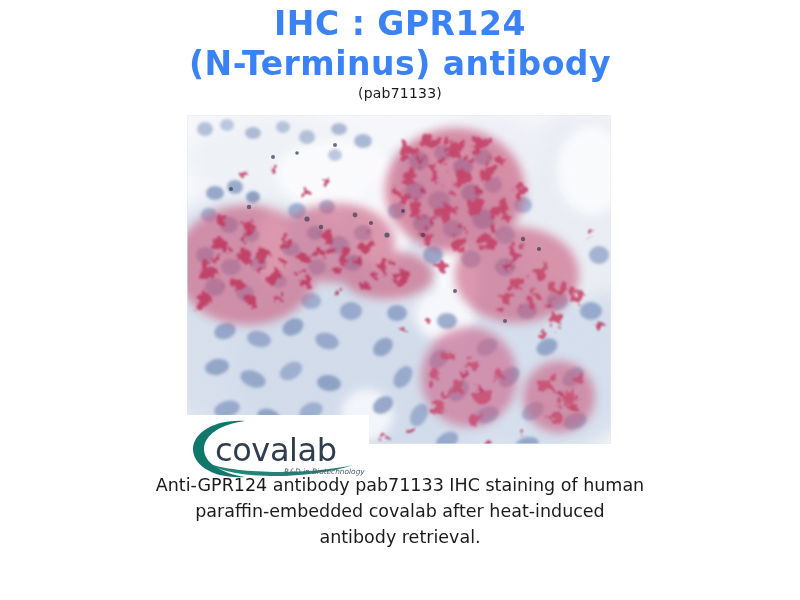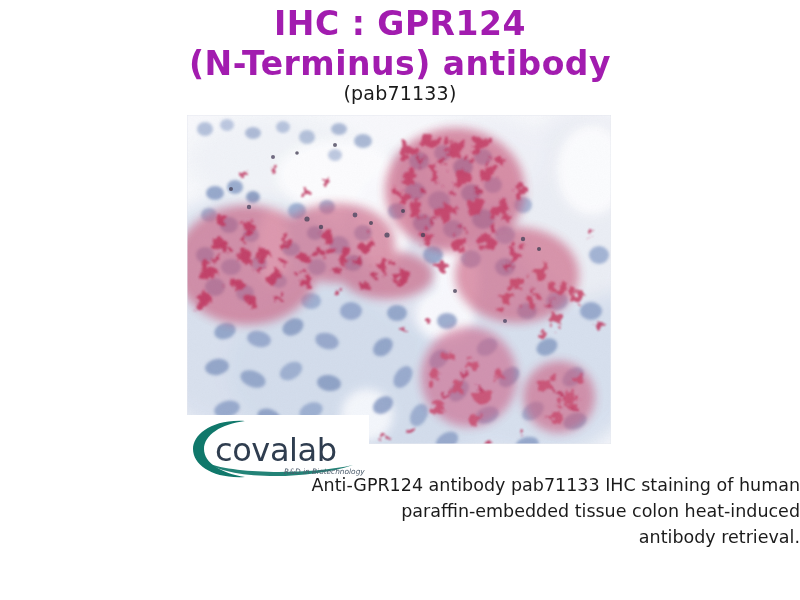--- a/index.html
+++ b/index.html
@@ -21,27 +21,27 @@
     width: 800px;
     text-align: center;
     padding-top: 4px;
   }
   .title-line {
     font-family: "DejaVu Sans", sans-serif;
     font-weight: bold;
     font-size: 33px;
     line-height: 40px;
     letter-spacing: 0.5px;
-    color: #a21caf;
+    color: #3b82f6;
   }
   #title-line-2 { margin-top: 0; }
   #figure-code {
     font-family: "DejaVu Sans", sans-serif;
     font-weight: normal;
-    font-size: 19px;
+    font-size: 14px;
     line-height: 16px;
     color: #1a1a1a;
     margin-top: 1px;
     letter-spacing: 0.2px;
   }
 
   
   #micrograph-wrap {
     position: absolute;
     left: 187px;
@@ -69,21 +69,21 @@
     margin-top: 40px;
   }
   #covalab-logo svg { display: block; width: 100%; height: 100%; }
 
   
   #caption {
     position: absolute;
     left: 0;
     top: 472px;
     width: 800px;
-    text-align: right;
+    text-align: center;
     font-family: "DejaVu Sans", sans-serif;
     font-size: 17.5px;
     line-height: 26px;
     color: #1b1b1b;
   }
   #caption .cap-line { display: block; white-space: nowrap; }
 </style>
 </head>
 <body>
 
@@ -422,15 +422,15 @@
 
       <path d="M20 48 C42 64 118 66 166 50 C120 60 48 59 20 48 Z" fill="#10786b" opacity="0.92"></path>
       <text x="28" y="46" font-family="DejaVu Sans, sans-serif" font-size="32" fill="#2f3d4f" letter-spacing="-0.4">covalab</text>
       <text x="97" y="59" font-family="DejaVu Sans, sans-serif" font-size="7.4" font-style="italic" fill="#4a5a6a">R&amp;D in Biotechnology</text>
     </svg>
   </div>
 </div>
 
 <div id="caption">
   <span class="cap-line">Anti-GPR124 antibody pab71133 IHC staining of human</span>
-  <span class="cap-line">paraffin-embedded tissue colon heat-induced</span>
+  <span class="cap-line">paraffin-embedded covalab after heat-induced</span>
   <span class="cap-line">antibody retrieval.</span>
 </div>
 
 </body></html>

